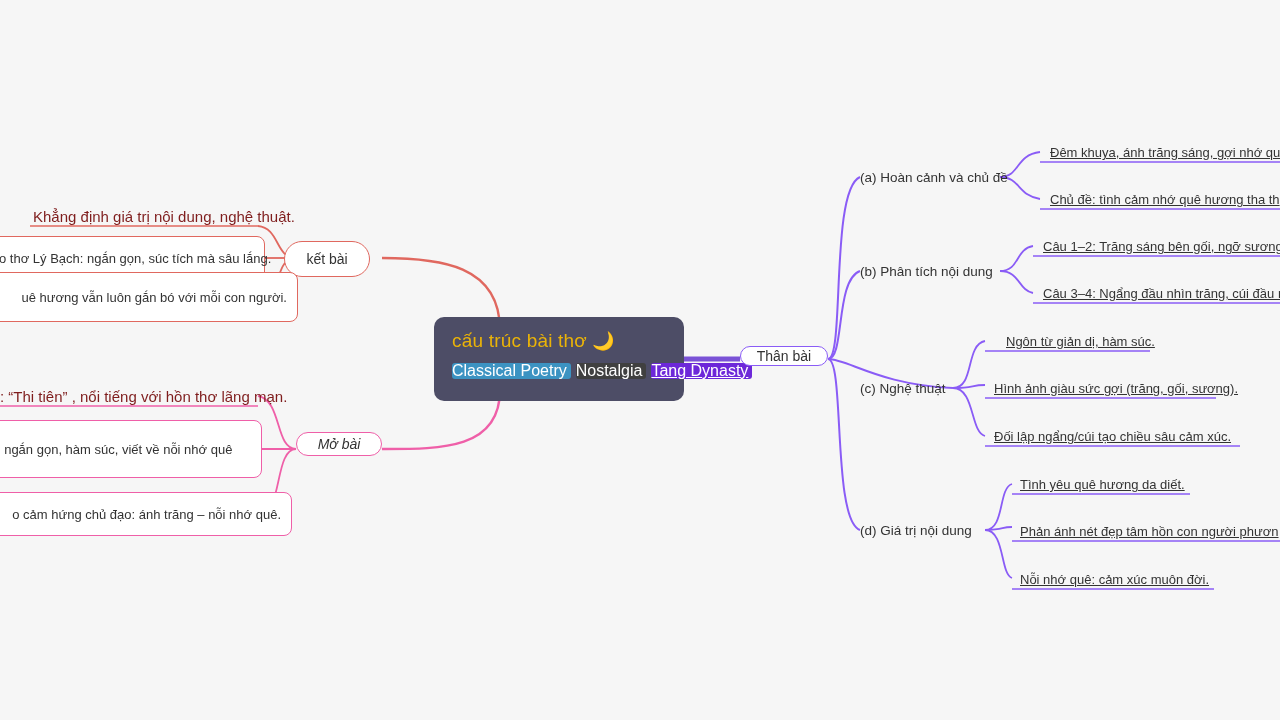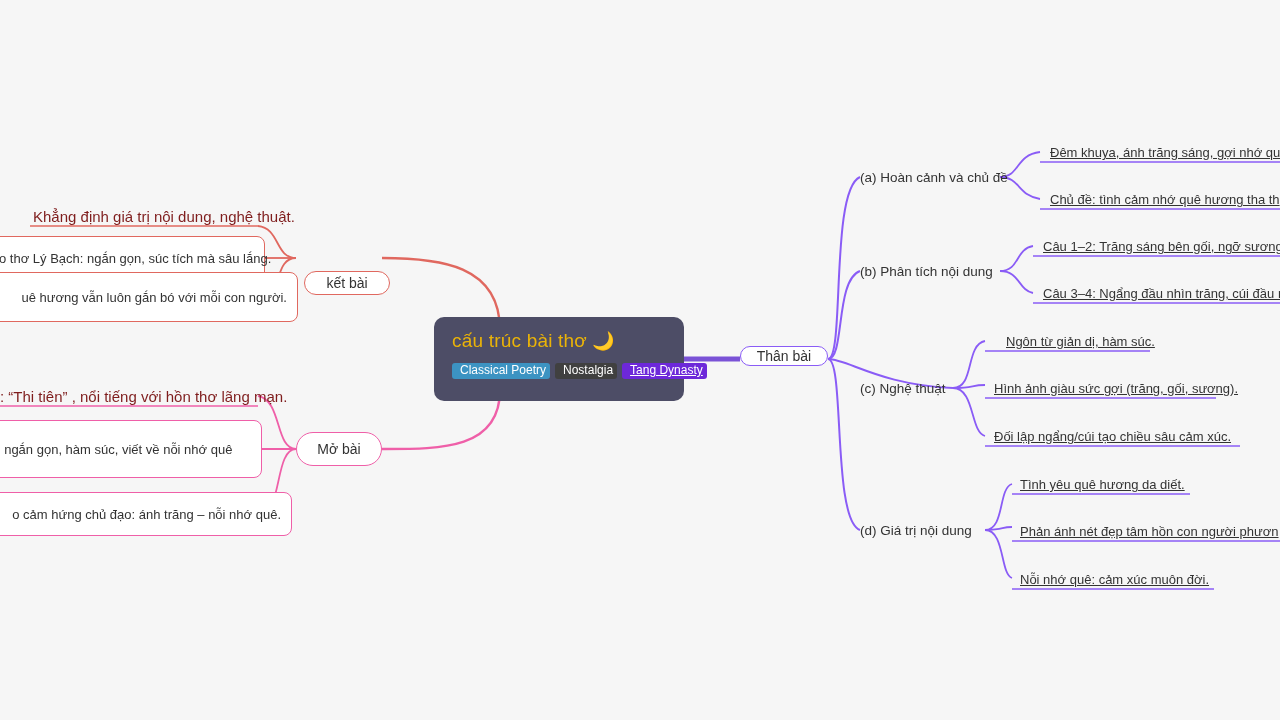--- a/index.html
+++ b/index.html
@@ -46,24 +46,24 @@
   .root-title .moon {
     font-size: 18px;
   }
   .tag-row {
     margin-top: 10px;
     display: flex;
     gap: 5px;
     align-items: center;
   }
   .tag {
-    font-size: 12px;
+    font-size: 16px;
     line-height: 13px;
     color: #ffffff;
-    padding: 1px 4px 2px 8px;
+    padding: 1px 4px 2px 0;
     border-radius: 3px;
     white-space: nowrap;
   }
   .tag.blue { background: #3c93c2; }
   .tag.indigo { background: #404040; }
   .tag.violet { background: #6d28d9; text-decoration: underline; }
 
   
   .pill {
     position: absolute;
@@ -73,22 +73,22 @@
     border: 1.6px solid #8a5cf6;
     font-size: 14px;
     color: #333333;
     display: flex;
     align-items: center;
     justify-content: center;
     white-space: nowrap;
     padding: 0 14px;
   }
   .pill.than-bai { left: 740px; top: 346px; width: 88px; height: 20px; border-color: #8a5cf6; }
-  .pill.ket-bai  { left: 304px; top: 241px; width: 86px; height: 24px; border-color: #e0685f; margin-top: 30px; }
-  .pill.mo-bai   { left: 296px; top: 432px; width: 86px; height: 34px; border-color: #ef5fa8; }
+  .pill.ket-bai  { left: 284px; top: 241px; width: 86px; height: 36px; border-color: #e0685f; }
+  .pill.mo-bai   { left: 296px; top: 432px; width: 86px; height: 24px; border-color: #ef5fa8; font-style: italic; }
 
   
   .lbl {
     position: absolute;
     font-size: 13.5px;
     color: #333333;
     white-space: nowrap;
     line-height: 17px;
   }
   

